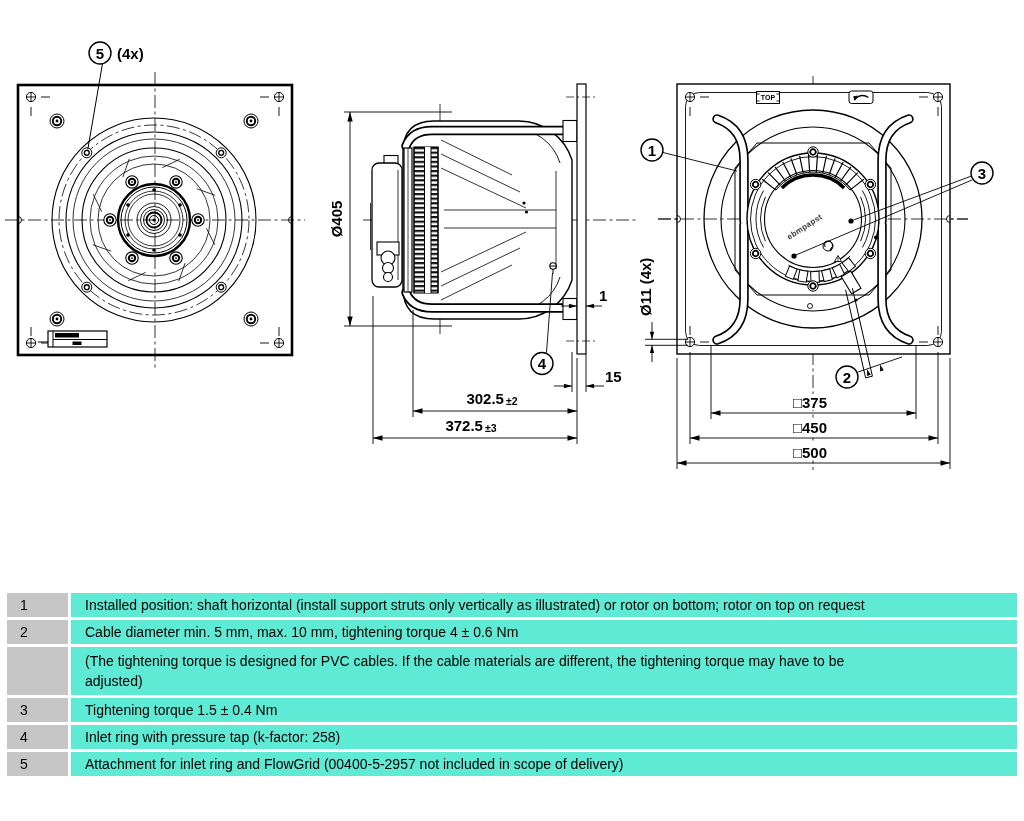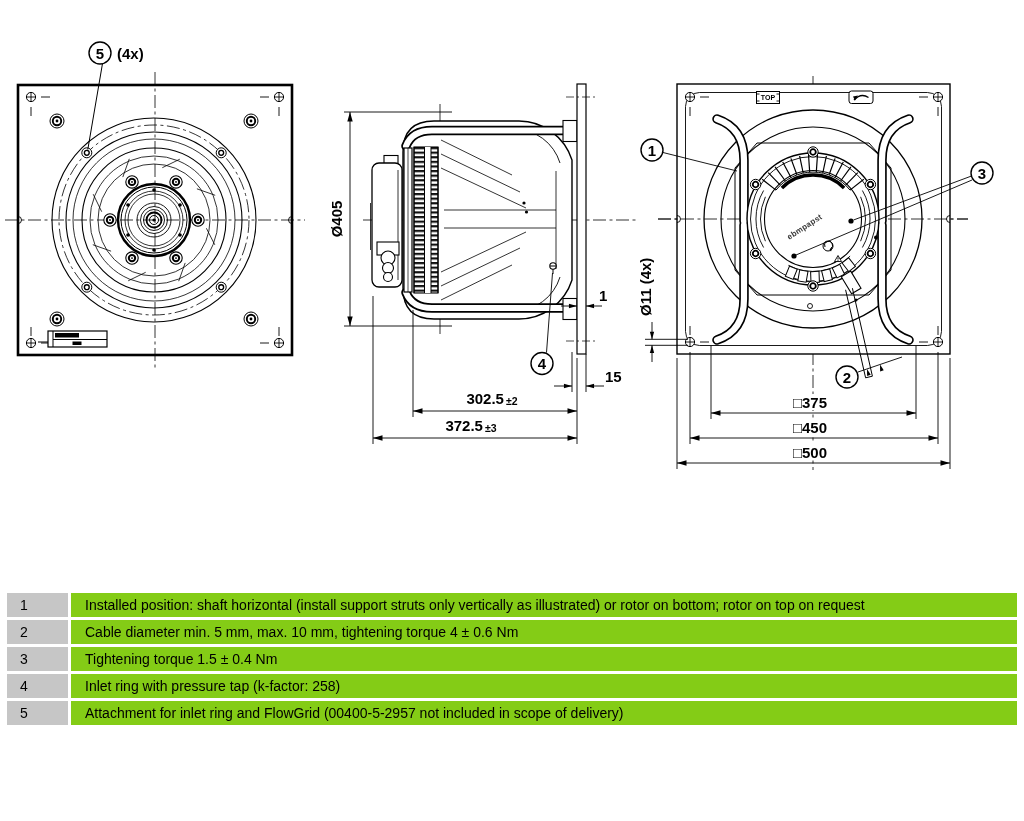--- a/index.html
+++ b/index.html
@@ -6,21 +6,21 @@
 .page{position:relative;width:1024px;height:821px;font-family:"Liberation Sans",sans-serif}
 svg text{font-family:"Liberation Sans",sans-serif;fill:#000}
 .dimtxt{font-size:15px;font-weight:bold}
 .toltxt{font-size:10.5px;font-weight:bold}
 .ctxt{font-size:15px;font-weight:bold;text-anchor:middle}
 .brandtxt{font-size:8px;font-weight:bold;fill:#3a3a3a;letter-spacing:.3px;text-anchor:middle}
 .toptxt{font-size:7px;font-weight:bold;text-anchor:middle}
 .note-table{position:absolute;left:7px;top:593px;width:1010px;font-size:14px;line-height:20px;color:#000}
 .trow{display:flex;margin-bottom:3px}
 .tnum{width:61px;flex:none;background:#c6c6c6;padding:2px 0 2px 13px;box-sizing:border-box}
-.ttext{flex:1;background:#84cc16;padding:2px 14px;margin-left:3px;box-sizing:border-box}
+.ttext{flex:1;background:#5eead4;padding:2px 14px;margin-left:3px;box-sizing:border-box}
 .trow.double .tnum,.trow.double .ttext{padding-top:4px;padding-bottom:4px}
 .trow.double .ttext span{display:block;max-width:810px}
 </style>
 </head>
 <body>
 
 <div class="page">
 <svg width="1024" height="580" viewBox="0 0 1024 580">
 <defs>
   <g id="cscrew">
@@ -349,20 +349,26 @@
 
 <div class="note-table">
   <div class="trow">
     <div class="tnum">1</div>
     <div class="ttext">Installed position: shaft horizontal (install support struts only vertically as illustrated) or rotor on bottom; rotor on top on request</div>
   </div>
   <div class="trow">
     <div class="tnum">2</div>
     <div class="ttext">Cable diameter min. 5 mm, max. 10 mm, tightening torque 4 ± 0.6 Nm</div>
   </div>
+  <div class="trow double">
+    <div class="tnum"></div>
+    <div class="ttext">
+          <span>(The tightening torque is designed for PVC cables. If the cable materials are different, the tightening torque may have to be adjusted)</span>
+        </div>
+  </div>
   <div class="trow">
     <div class="tnum">3</div>
     <div class="ttext">Tightening torque 1.5 ± 0.4 Nm</div>
   </div>
   <div class="trow">
     <div class="tnum">4</div>
     <div class="ttext">Inlet ring with pressure tap (k-factor: 258)</div>
   </div>
   <div class="trow">
     <div class="tnum">5</div>

